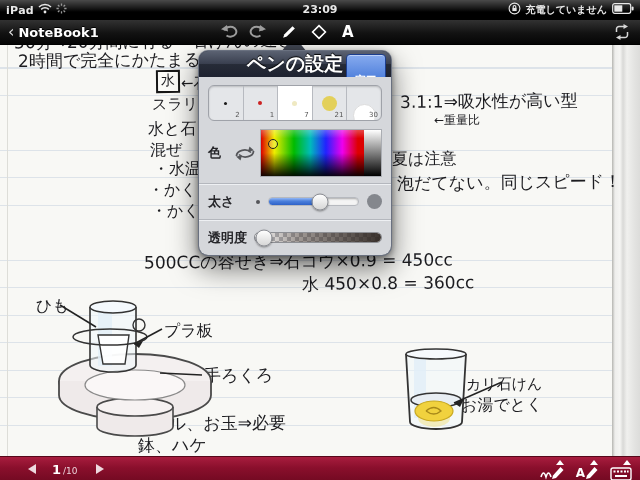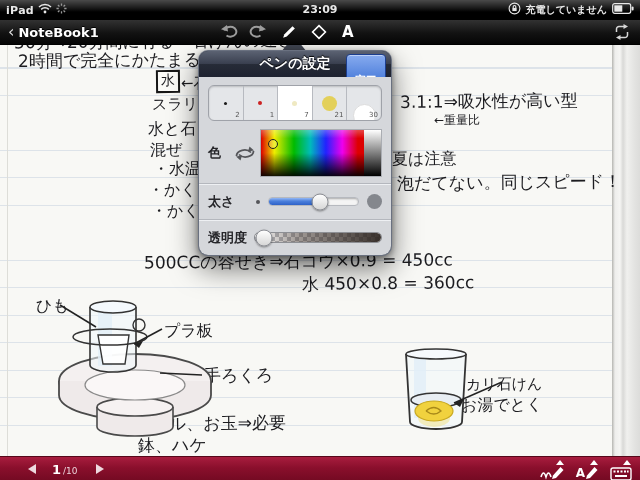--- a/index.html
+++ b/index.html
@@ -46,21 +46,21 @@
   
   .popup-arrow{position:absolute;left:281px;top:36px;width:0;height:0;z-index:10;
     border-left:13px solid transparent;border-right:13px solid transparent;border-bottom:16px solid #41465296;
     border-bottom-color:#414652;}
   .popup{position:absolute;left:198px;top:50px;width:192px;z-index:11;border-radius:10px;
     background:#2e323d;border:1px solid rgba(180,190,210,.45);
     box-shadow:0 12px 28px rgba(0,0,0,.55),0 2px 6px rgba(0,0,0,.4);}
   .popup-header{position:relative;height:26px;border-radius:9px 9px 0 0;
     background:linear-gradient(#5b6272,#3a4050 48%,#262b37 52%,#1e2230);
     display:flex;align-items:center;justify-content:center;}
-  .popup-title{color:#fff;font-size:14px;font-weight:bold;text-shadow:0 -1px 1px #000;}
+  .popup-title{color:#fff;font-size:19px;font-weight:bold;text-shadow:0 -1px 1px #000;}
   .done-btn{position:absolute;right:5px;top:3px;height:19px;padding:16px 8px;border-radius:4px;
     background:linear-gradient(#87abef,#4a7cda 50%,#2c5cc6);border:1px solid #1c3e8e;
     color:#fff;font-size:11px;font-weight:bold;line-height:19px;
     box-shadow:inset 0 1px 0 rgba(255,255,255,.45);}
   .popup-body{position:relative;background:#d5d7db;border-radius:0 0 9px 9px;padding:8px 9px 6px 9px;}
 
   .size-row{display:flex;height:34px;border:1px solid #9fa2a9;border-radius:6px;
     background:#e4e6e9;overflow:hidden;box-shadow:inset 0 1px 2px rgba(0,0,0,.18);}
   .size-cell{flex:1;position:relative;border-right:1px solid #b7bac0;
     display:flex;align-items:center;justify-content:center;}

